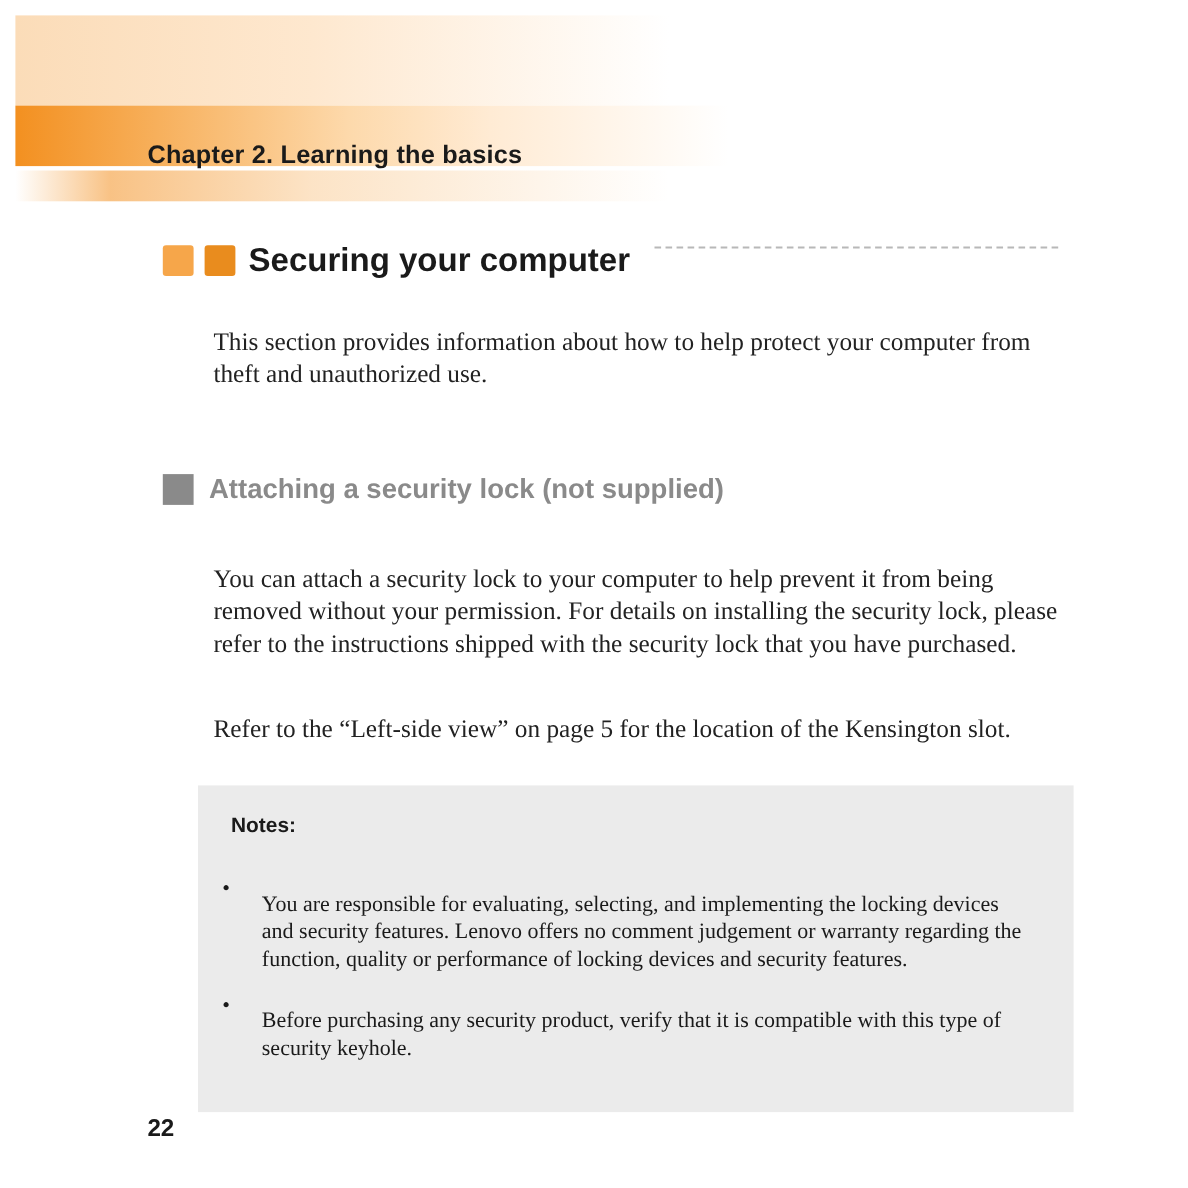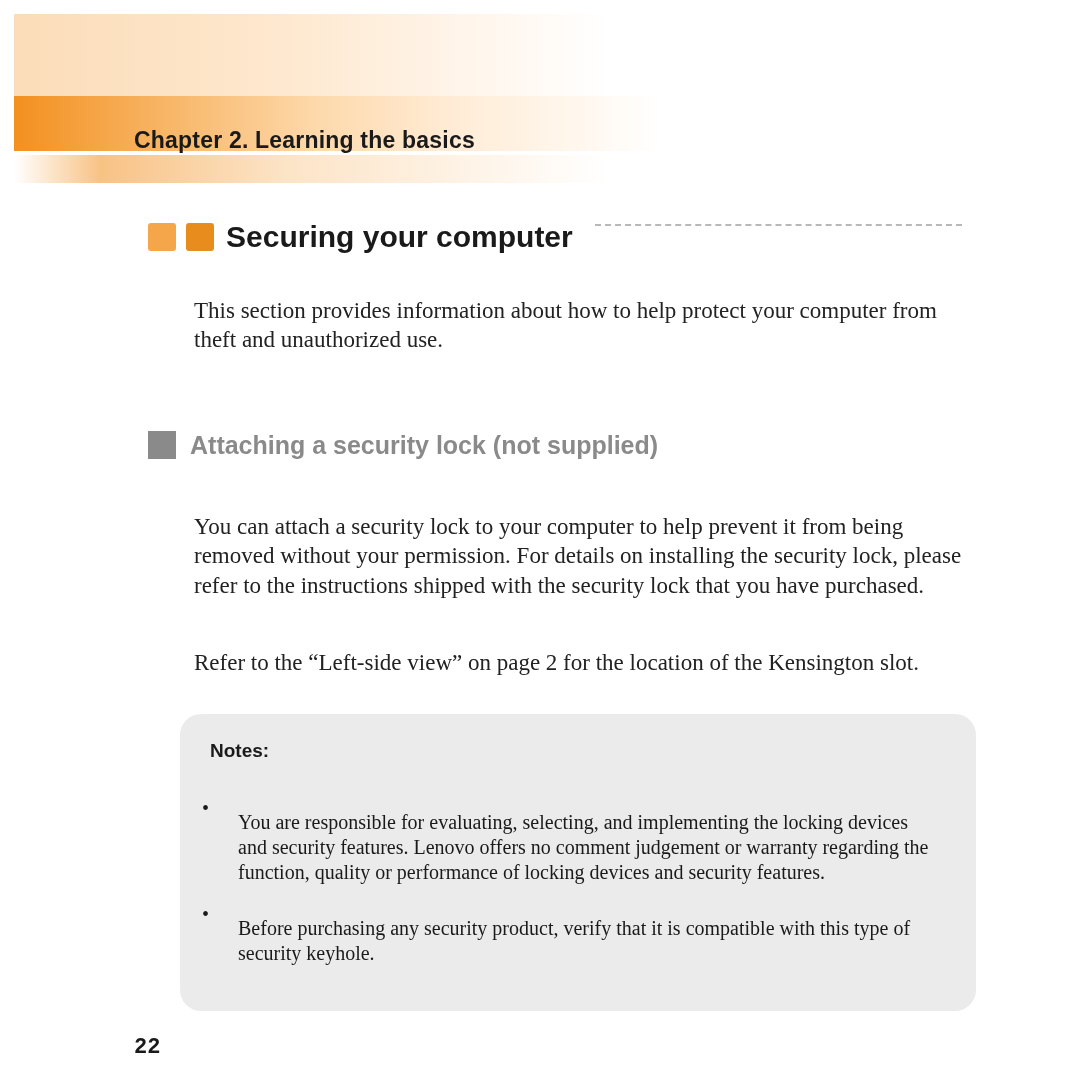--- a/index.html
+++ b/index.html
@@ -123,21 +123,20 @@
   .sub-title {
     font-family: Arial, Helvetica, sans-serif;
     font-weight: bold;
     font-size: 25px;
     color: #8a8a8a;
   }
   .notes-box {
     background: #ebebeb;
     margin: 22px 0 0 46px;
     padding: 12px 16px 16px 16px;
-    border-radius: 21px;
   }
   .notes-label {
     font-family: Arial, Helvetica, sans-serif;
     font-weight: bold;
     font-size: 19px;
     color: #1a1a1a;
     margin-bottom: 4px;
   }
   .notes-box ul {
     list-style: none;
@@ -151,22 +150,22 @@
   }
   .notes-box li::before {
     content: "•";
     position: absolute;
     left: -22px;
     top: 0;
   }
   .page-number {
     position: absolute;
     left: 106px;
-    top: 1007px;
-    font-family: Liberation Mono, monospace;
+    top: 985px;
+    font-family: Liberation Sans, sans-serif;
     font-weight: bold;
     font-size: 22px;
     color: #1a1a1a;
   }
 </style>
 </head>
 <body>
 
 <div class="banner">
   <div class="banner-top"></div>
@@ -186,21 +185,21 @@
 
   <p class="body-text">This section provides information about how to help protect your computer from theft and unauthorized use.</p>
 
   <div class="subsection">
     <span class="sub-bullet"></span>
     <span class="sub-title">Attaching a security lock (not supplied)</span>
   </div>
 
   <p class="body-text">You can attach a security lock to your computer to help prevent it from being removed without your permission. For details on installing the security lock, please refer to the instructions shipped with the security lock that you have purchased.</p>
 
-  <p class="body-text" style="margin-top:20px;">Refer to the “Left-side view” on page 2 for the location of the Kensington slot.</p>
+  <p class="body-text" style="margin-top:20px;">Refer to the “Left-side view” on page 5 for the location of the Kensington slot.</p>
 
   <div class="notes-box">
     <div class="notes-label">Notes:</div>
     <ul>
       <li>You are responsible for evaluating, selecting, and implementing the locking devices and security features. Lenovo offers no comment judgement or warranty regarding the function, quality or performance of locking devices and security features.</li>
       <li>Before purchasing any security product, verify that it is compatible with this type of security keyhole.</li>
     </ul>
   </div>
 
 </div>

